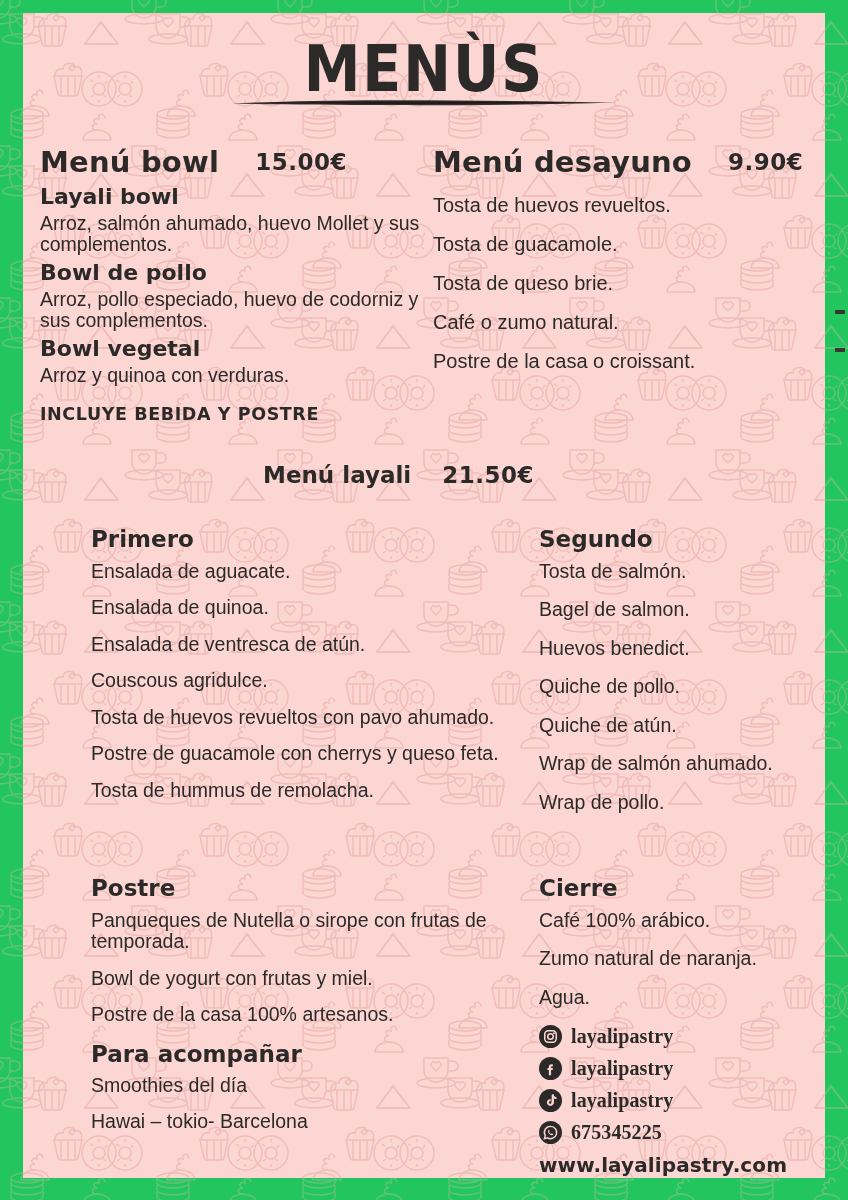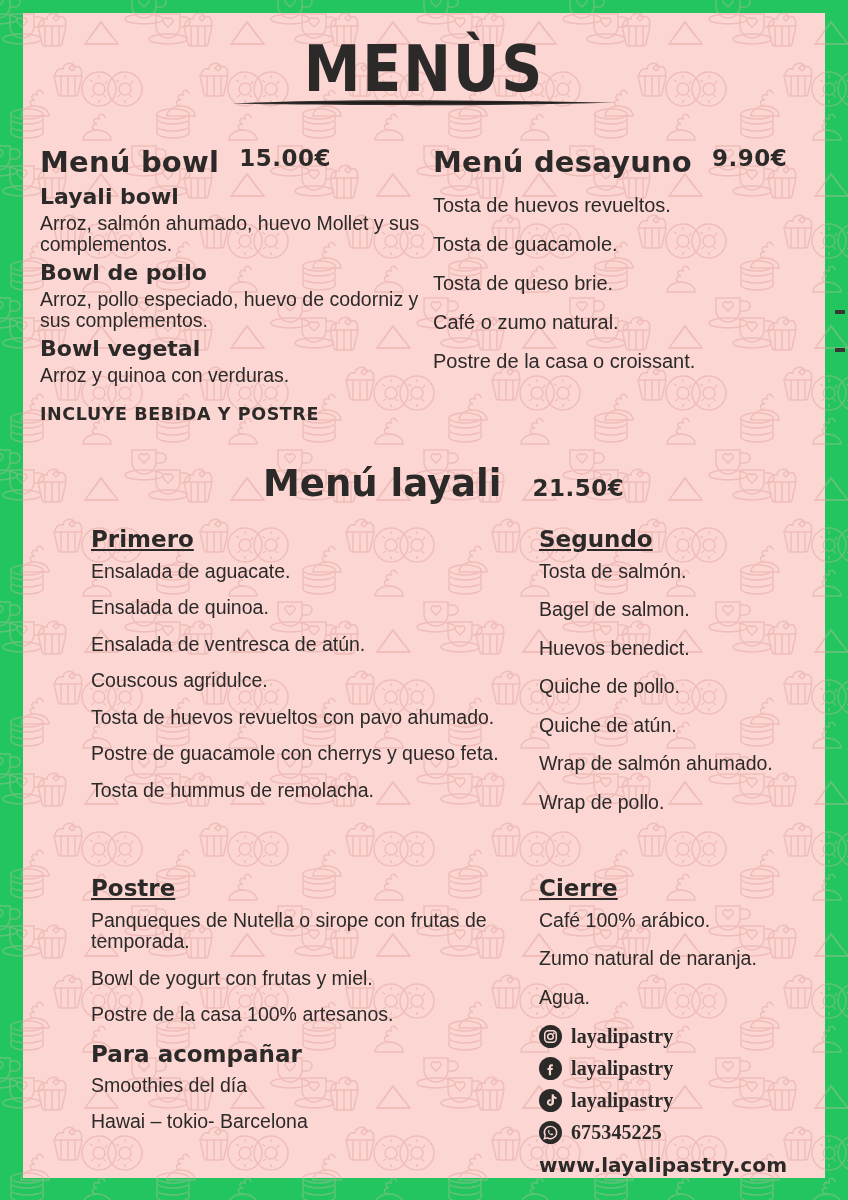--- a/index.html
+++ b/index.html
@@ -75,22 +75,22 @@
   }
 
   
   .block { position: absolute; }
 
   #bowl-block  { left: 17px;  top: 132px; width: 390px; }
   #desay-block { left: 410px; top: 132px; width: 385px; }
 
   .block-head {
     display: flex;
-    align-items: flex-start;
-    gap: 20px;
+    align-items: center;
+    gap: 36px;
     margin-bottom: 2px;
   }
   .block-head .name {
     font-family: "DejaVu Sans", sans-serif;
     font-weight: bold;
     font-size: 29px;
     color: #2C2A28;
     letter-spacing: .2px;
   }
   .block-head .price {
@@ -135,21 +135,21 @@
     position: absolute;
     left: 240px;
     top: 449px;
     display: flex;
     align-items: baseline;
     gap: 31px;
   }
   #layali-head .name {
     font-family: "DejaVu Sans", sans-serif;
     font-weight: bold;
-    font-size: 37px;
+    font-size: 23px;
     color: #2C2A28;
   }
   #layali-head .price {
     font-family: "DejaVu Sans", sans-serif;
     font-weight: bold;
     font-size: 23px;
     color: #2C2A28;
     letter-spacing: .5px;
   }
 
@@ -158,21 +158,20 @@
   #col-segundo { position: absolute; left: 516px; top: 513px; width: 290px; }
   #col-postre  { position: absolute; left: 68px;  top: 862px; width: 420px; }
   #col-cierre  { position: absolute; left: 516px; top: 862px; width: 290px; }
 
   .col-head {
     font-family: "DejaVu Sans", sans-serif;
     font-weight: bold;
     font-size: 23px;
     color: #2C2A28;
     margin-bottom: 9px;
-    text-decoration: underline;
   }
   .course-list .item {
     font-size: 19.5px;
     line-height: 1.1;
     margin-bottom: 15px;
   }
   #col-segundo .course-list .item,
   #col-cierre .course-list .item { margin-bottom: 17px; }
 
   .sub-head {

